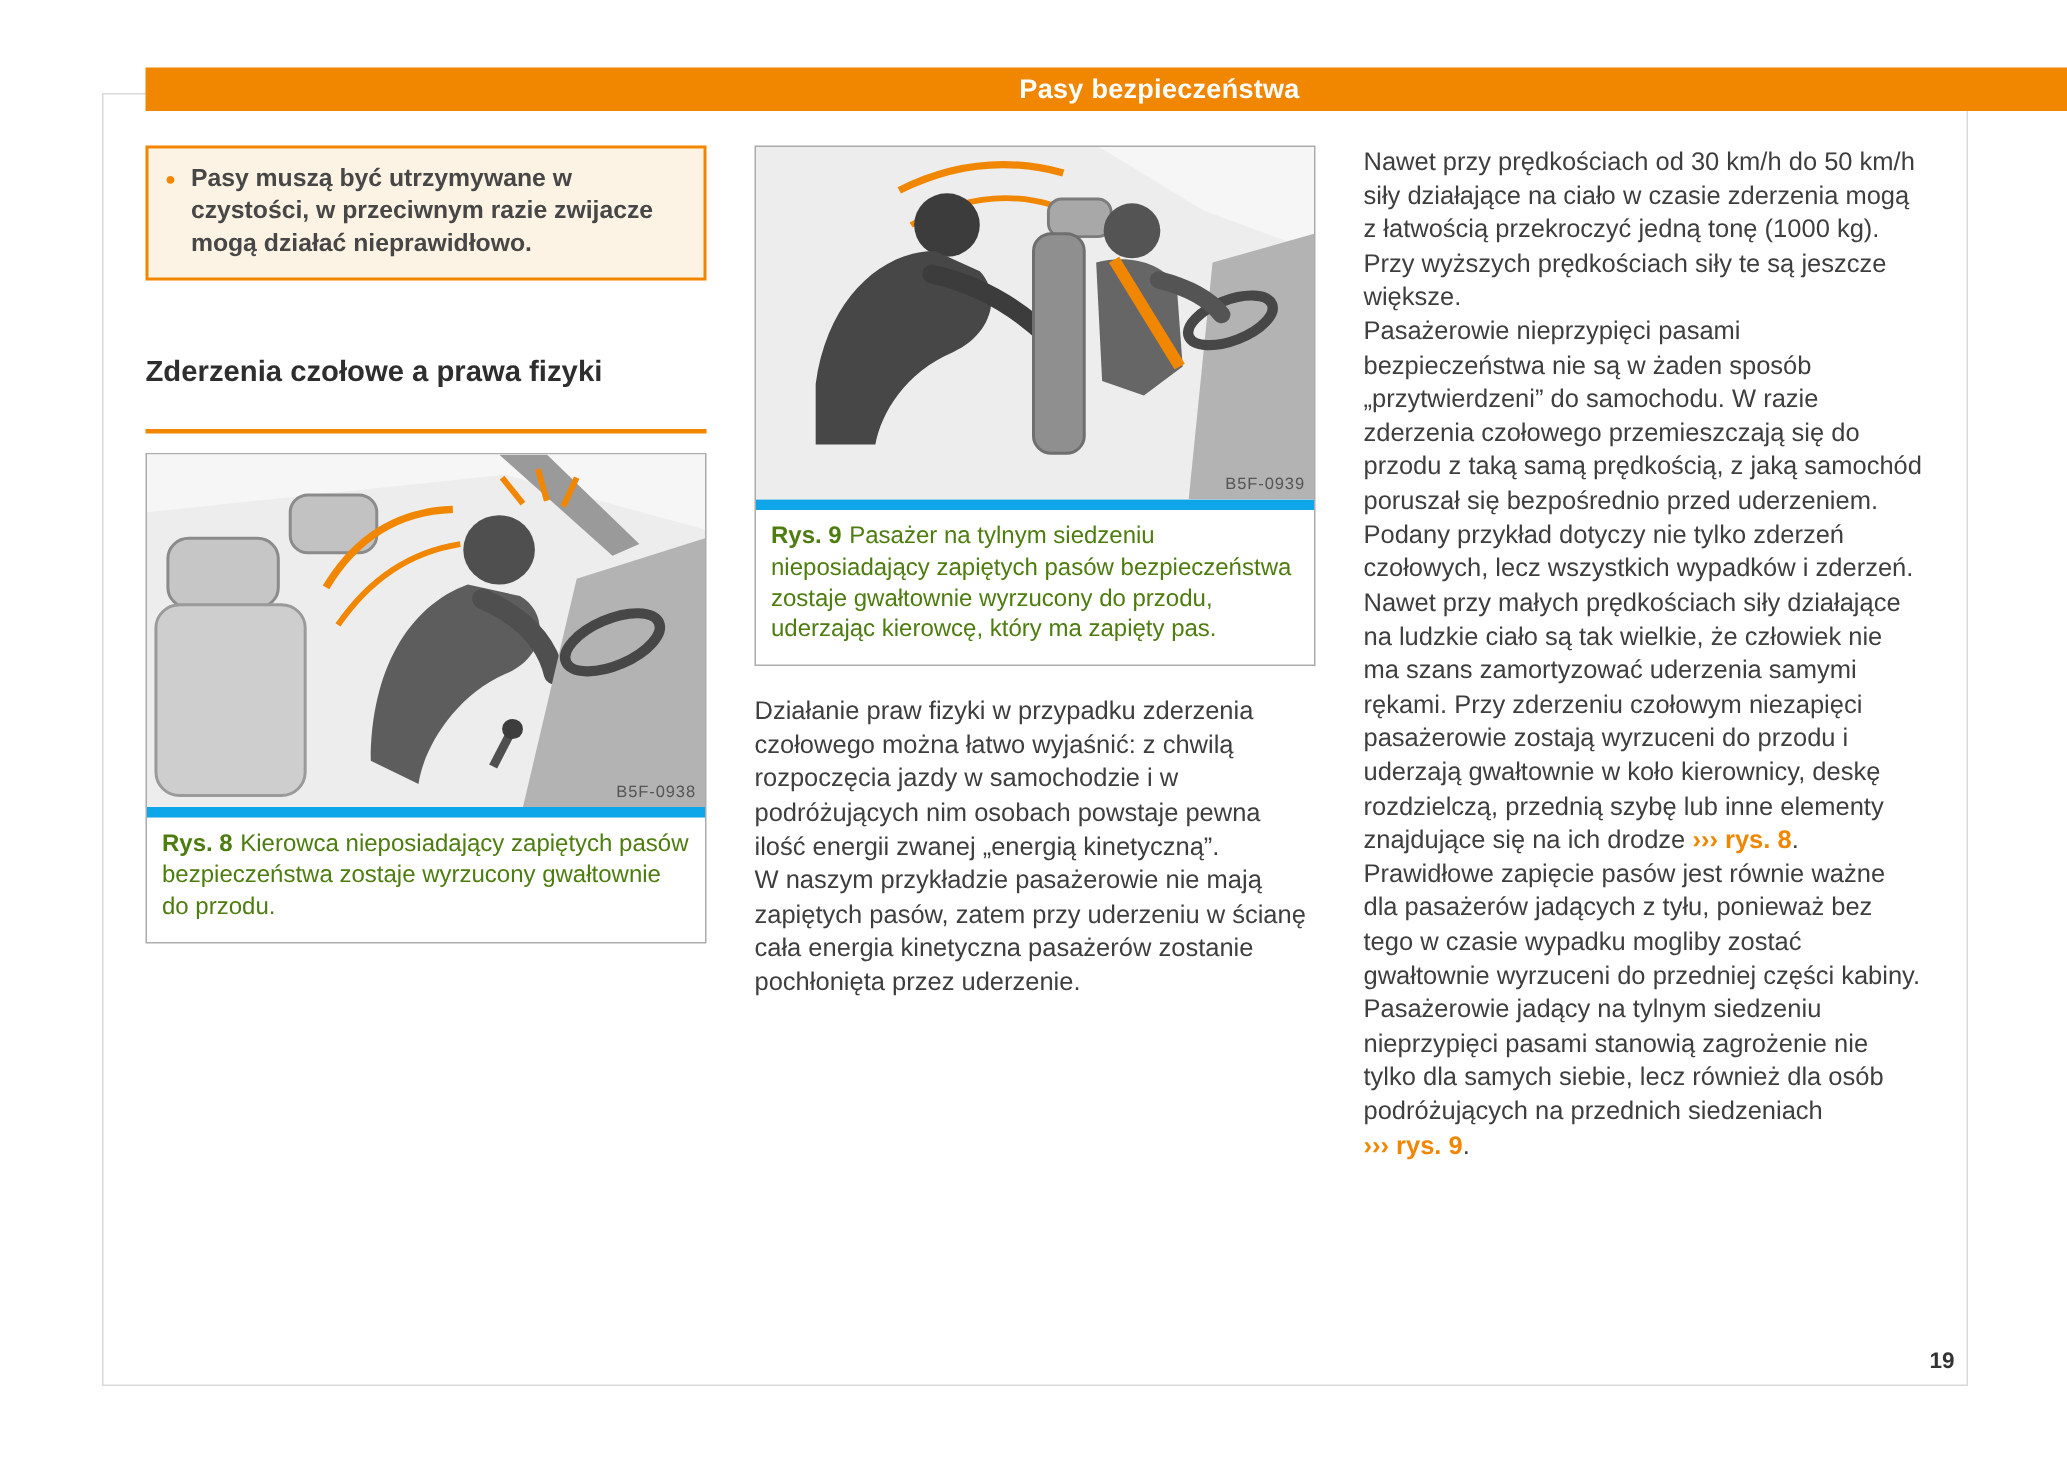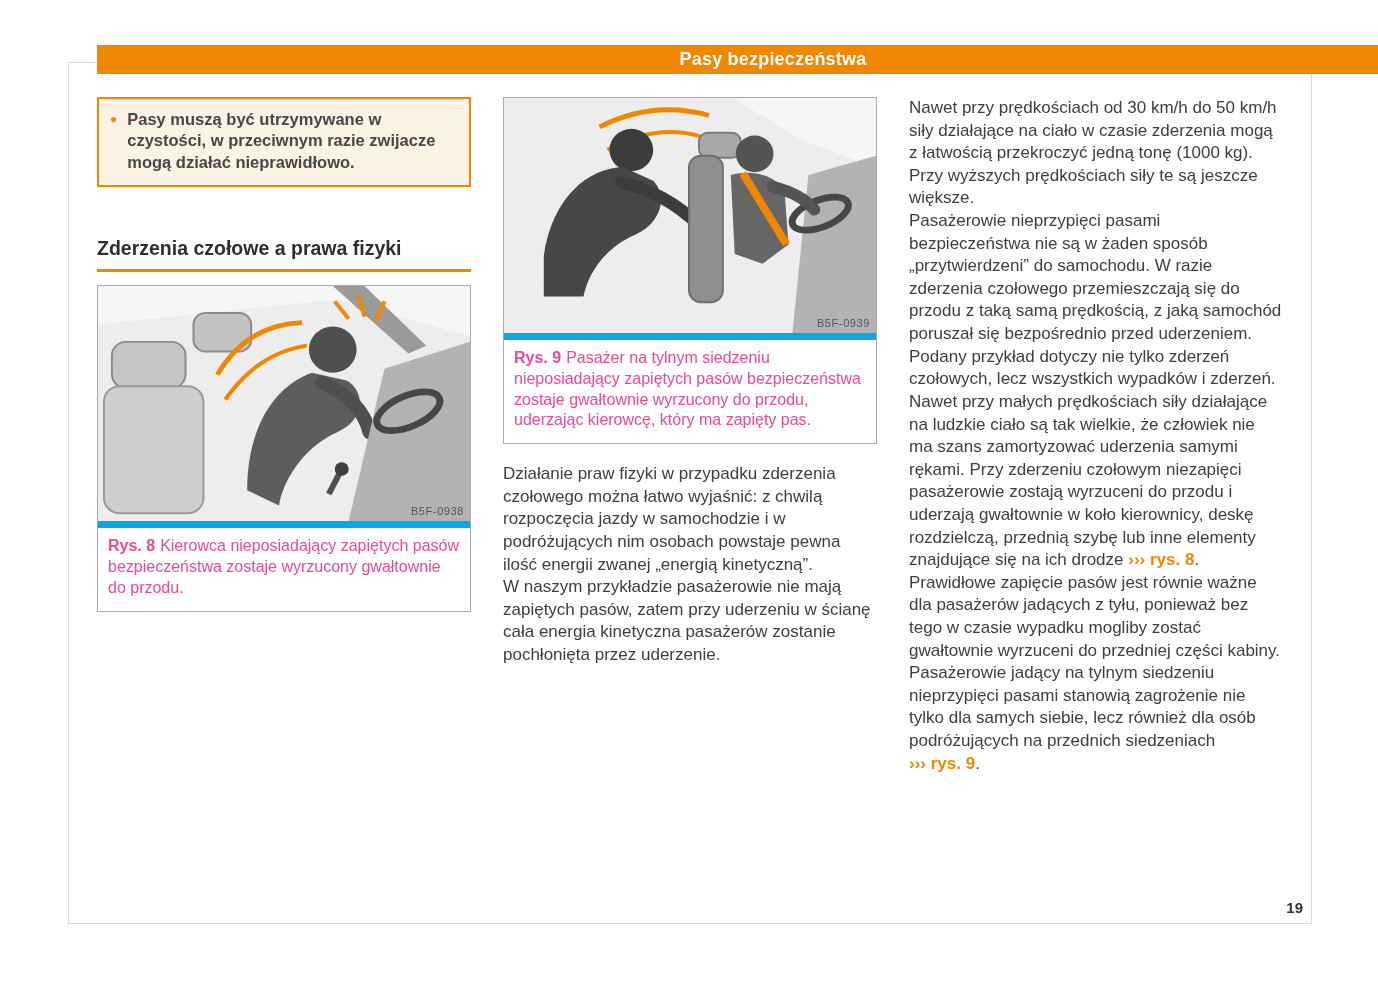--- a/index.html
+++ b/index.html
@@ -30,34 +30,34 @@
     display:flex; gap:10px;
     border:2px solid #f18700; background:#fdf3e5;
     padding:10px 12px 12px 11px;
     font-size:16.5px; font-weight:700; line-height:1.3; color:#474747;
   }
   .bullet { color:#f18700; font-size:12px; line-height:1.7; flex:0 0 auto; }
   
   .section-heading {
     margin-top:50px;
     font-size:19.5px; font-weight:700; color:#2e2e2e;
-    padding-bottom:9px; border-bottom:3px solid #f18700;
+    padding-bottom:26px; border-bottom:3px solid #f18700;
   }
   
   .figure { border:1px solid #ababab; background:#fff; }
   .figure.after-heading { margin-top:13px; }
   .figure-img { position:relative; height:242px; border-bottom:7px solid #0ea5e9; background:#ededed; }
   .figure-img svg { display:block; width:100%; height:100%; }
   .figure-code {
     position:absolute; right:6px; bottom:4px;
     font-size:11px; color:#555; letter-spacing:.6px;
   }
   .figure-caption {
     padding:8px 10px 12px 10px;
-    font-size:16px; line-height:1.3; color:#ec4899;
+    font-size:16px; line-height:1.3; color:#4d7c0f;
   }
   .caption-label { font-weight:700; margin-right:5px; }
   
   .body-text p { font-size:17px; line-height:1.33; margin-top:0; }
   .col-right .body-text p:first-child { margin-top:0; }
   .col-mid .body-text p:first-of-type { margin-top:19px; }
   .ref { color:#f18700; font-weight:700; text-decoration:none; cursor:pointer; white-space:nowrap; }
   .page-number {
     position:absolute; right:8px; bottom:7px;
     font-size:15px; font-weight:700; color:#333;

